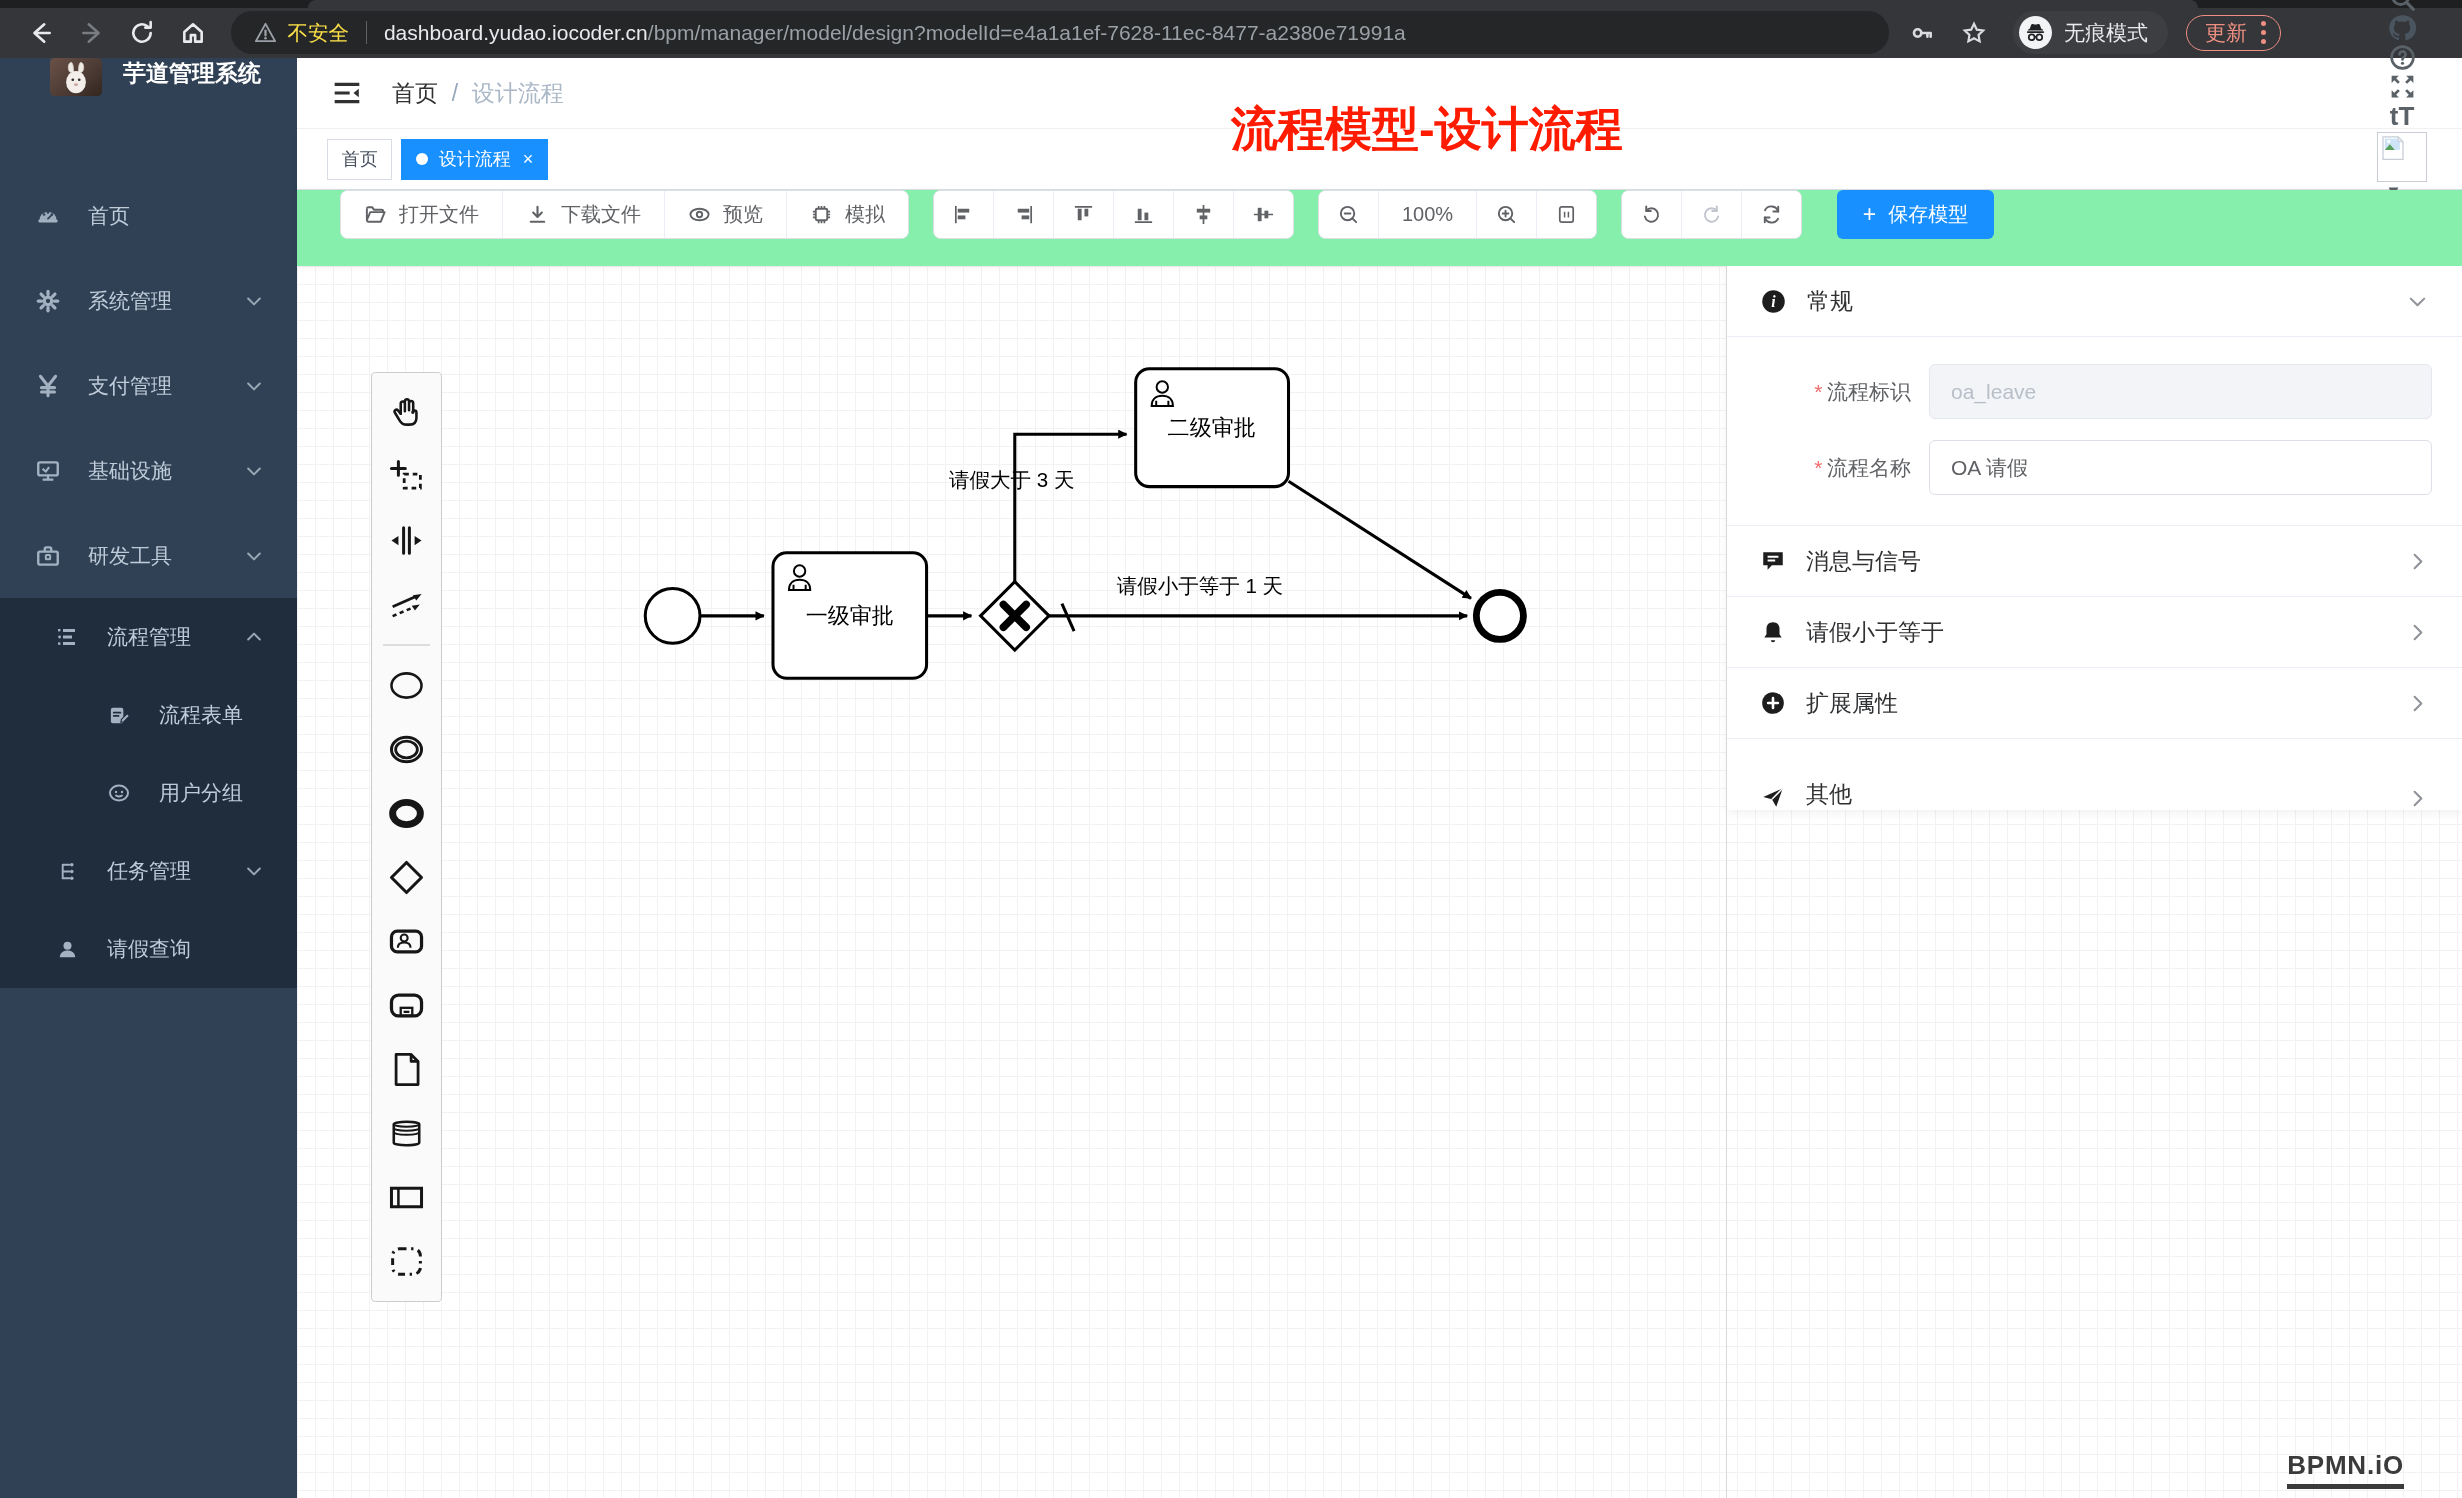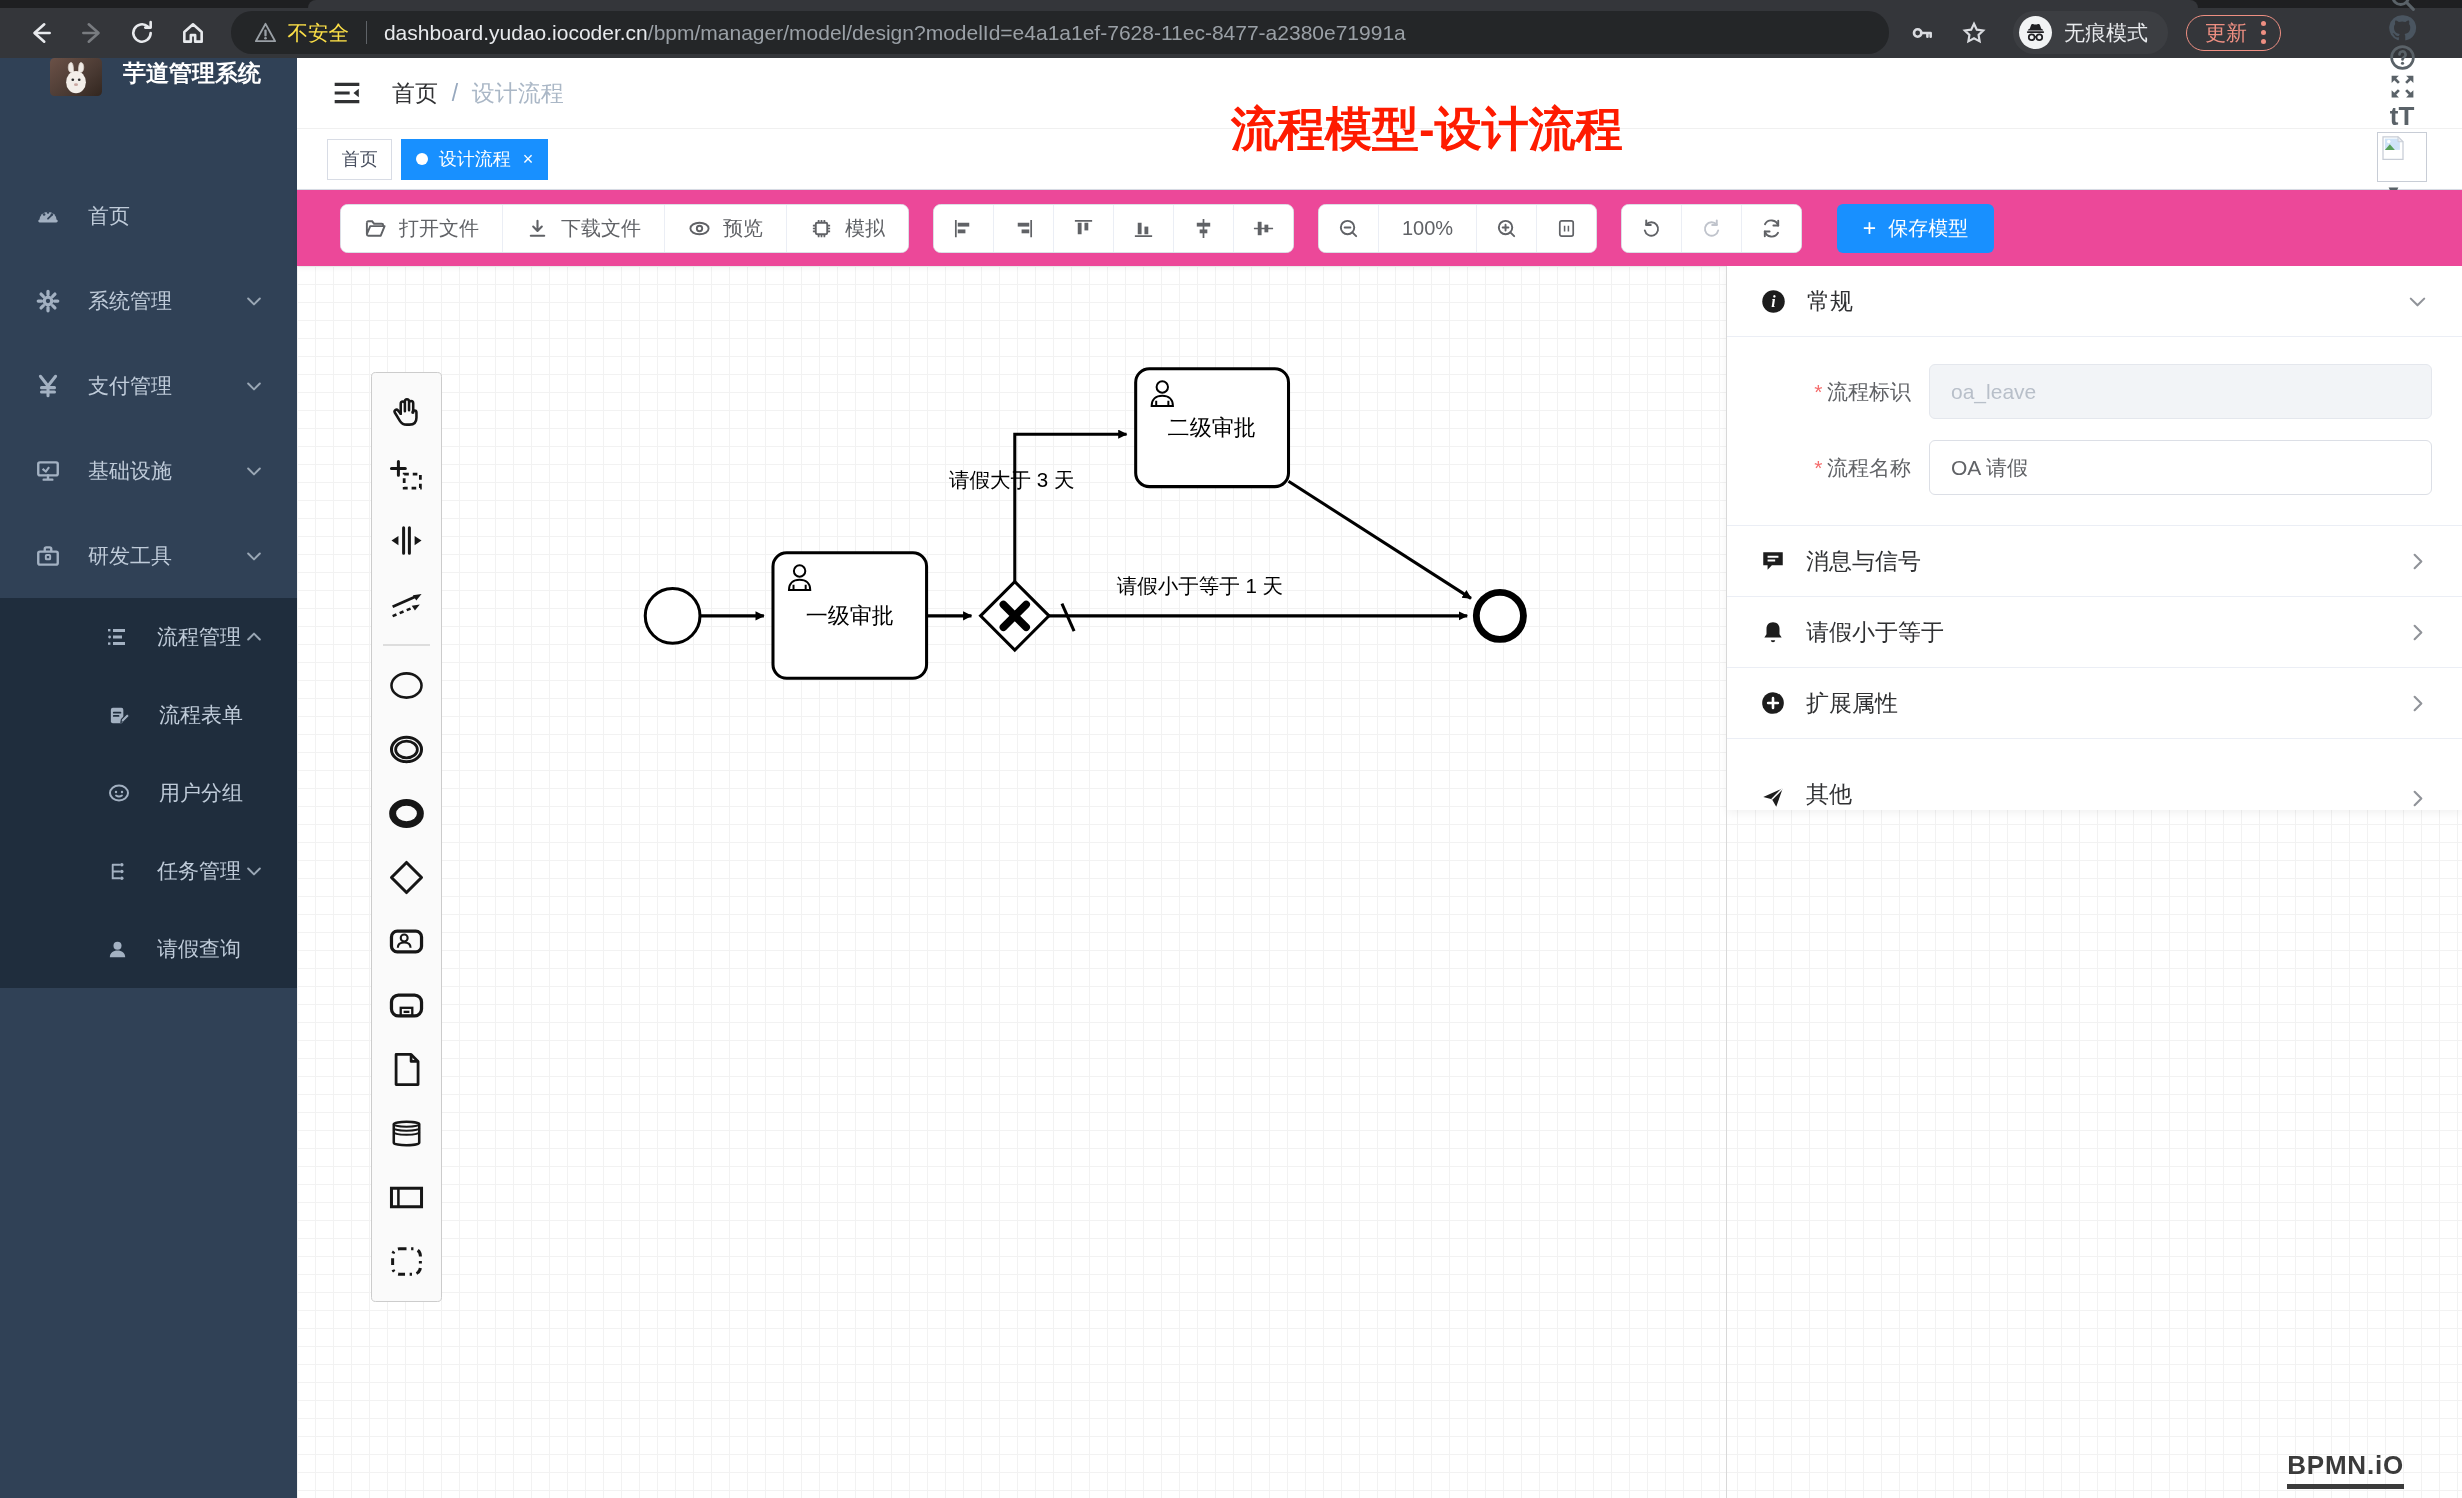--- a/index.html
+++ b/index.html
@@ -36,21 +36,21 @@
   .sidebar { width:297px; height:100%; background:#304156; flex:none; color:#bfcbd9; }
   .logo-row { height:85px; display:flex; align-items:flex-start; padding-left:50px; }
   .logo-img { width:52px; height:38px; border-radius:4.6px; background:linear-gradient(140deg,#6b5147 0%,#4a3a33 60%,#32261f 100%); position:relative; overflow:hidden; flex:none; }
   .logo-img svg { position:absolute; left:10.6px; top:1.5px; }
   .logo-title { color:#fff; font-size:23px; font-weight:bold; margin-left:21px; white-space:nowrap; }
   .menu { margin-top:30px; }
   .m-item { height:85px; display:flex; align-items:center; font-size:21px; cursor:pointer; position:relative; }
   .m-item .mi { width:26px; display:flex; justify-content:center; margin-right:27px; flex:none; color:#a3b1c2; }
   .m-item .chev { position:absolute; right:33px; color:#9aa7b5; display:flex; }
   .d1 { padding-left:35px; }
-  .d2 { padding-left:104px; height:78px; }
+  .d2 { padding-left:54px; height:78px; }
   .d3 { padding-left:106px; height:78px; }
   .sub-bg { background:#1f2d3d; }
 
   
   .main { flex:1; display:flex; flex-direction:column; position:relative; }
   .hdr { height:71px; background:#fff; display:flex; align-items:center; padding:0 35px; position:relative; border-bottom:0.8px solid #f0f0f0; }
   .collapse-btn { display:flex; margin-right:30px; }
   .crumb { font-size:23px; color:#303133; display:flex; align-items:center; }
   .crumb .sep { color:#97a8be; margin:0 13.7px; }
   .crumb .cur { color:#aab7c6; }
@@ -61,21 +61,21 @@
   .overlay-title { position:absolute; left:934px; top:40px; font-size:47px; font-weight:700; color:#fe1b00; white-space:nowrap; z-index:5; }
 
   
   .tabsbar { height:61px; background:#fff; border-bottom:1.5px solid #d8dce5; box-shadow:0 1.5px 4.6px rgba(0,0,0,.04); display:flex; align-items:center; padding-left:30px; }
   .tv-tab { height:41px; display:flex; align-items:center; padding:0 13.7px; border:1.5px solid #d8dce5; background:#fff; color:#495060; font-size:18px; margin-right:9px; cursor:pointer; }
   .tv-tab.active { background:#1890ff; border-color:#1890ff; color:#fff; }
   .tv-tab .dot { width:12px; height:12px; border-radius:50%; background:#fff; margin-right:10.6px; }
   .tv-tab .x { margin-left:12px; font-size:18px; }
 
   
-  .toolbar { height:76px; background:#ec4899; display:flex; align-items:center; padding-left:43px; position:relative; z-index:4; box-shadow:0 2.3px 6px rgba(0,0,0,.05); }
+  .toolbar { height:76px; background:#86efac; display:flex; align-items:flex-start; padding-left:43px; position:relative; z-index:4; box-shadow:0 2.3px 6px rgba(0,0,0,.05); }
   .btn-group { display:flex; border:1.5px solid #dcdfe6; border-radius:7.6px; overflow:hidden; margin-right:24px; background:#fff; }
   .btn-group .tbtn { height:47px; display:flex; align-items:center; justify-content:center; padding:0 23px; font-size:20px; color:#606266; border-right:1.5px solid #ebeef5; cursor:pointer; background:#fff; white-space:nowrap; }
   .btn-group .tbtn:last-child { border-right:none; }
   .btn-group .tbtn .gi { margin-right:12px; display:flex; color:#606266; }
   .btn-group .tbtn.icon-only { padding:0 18px; }
   .save-btn { height:49px; border:none; border-radius:6px; background:#1890ff; color:#fff; font-size:20px; padding:0 26px; display:flex; align-items:center; margin-left:10.6px; cursor:pointer; }
   .save-btn .plus { font-size:23px; margin-right:12px; }
   .dimmed { color:#c0c4cc !important; }
 
   

